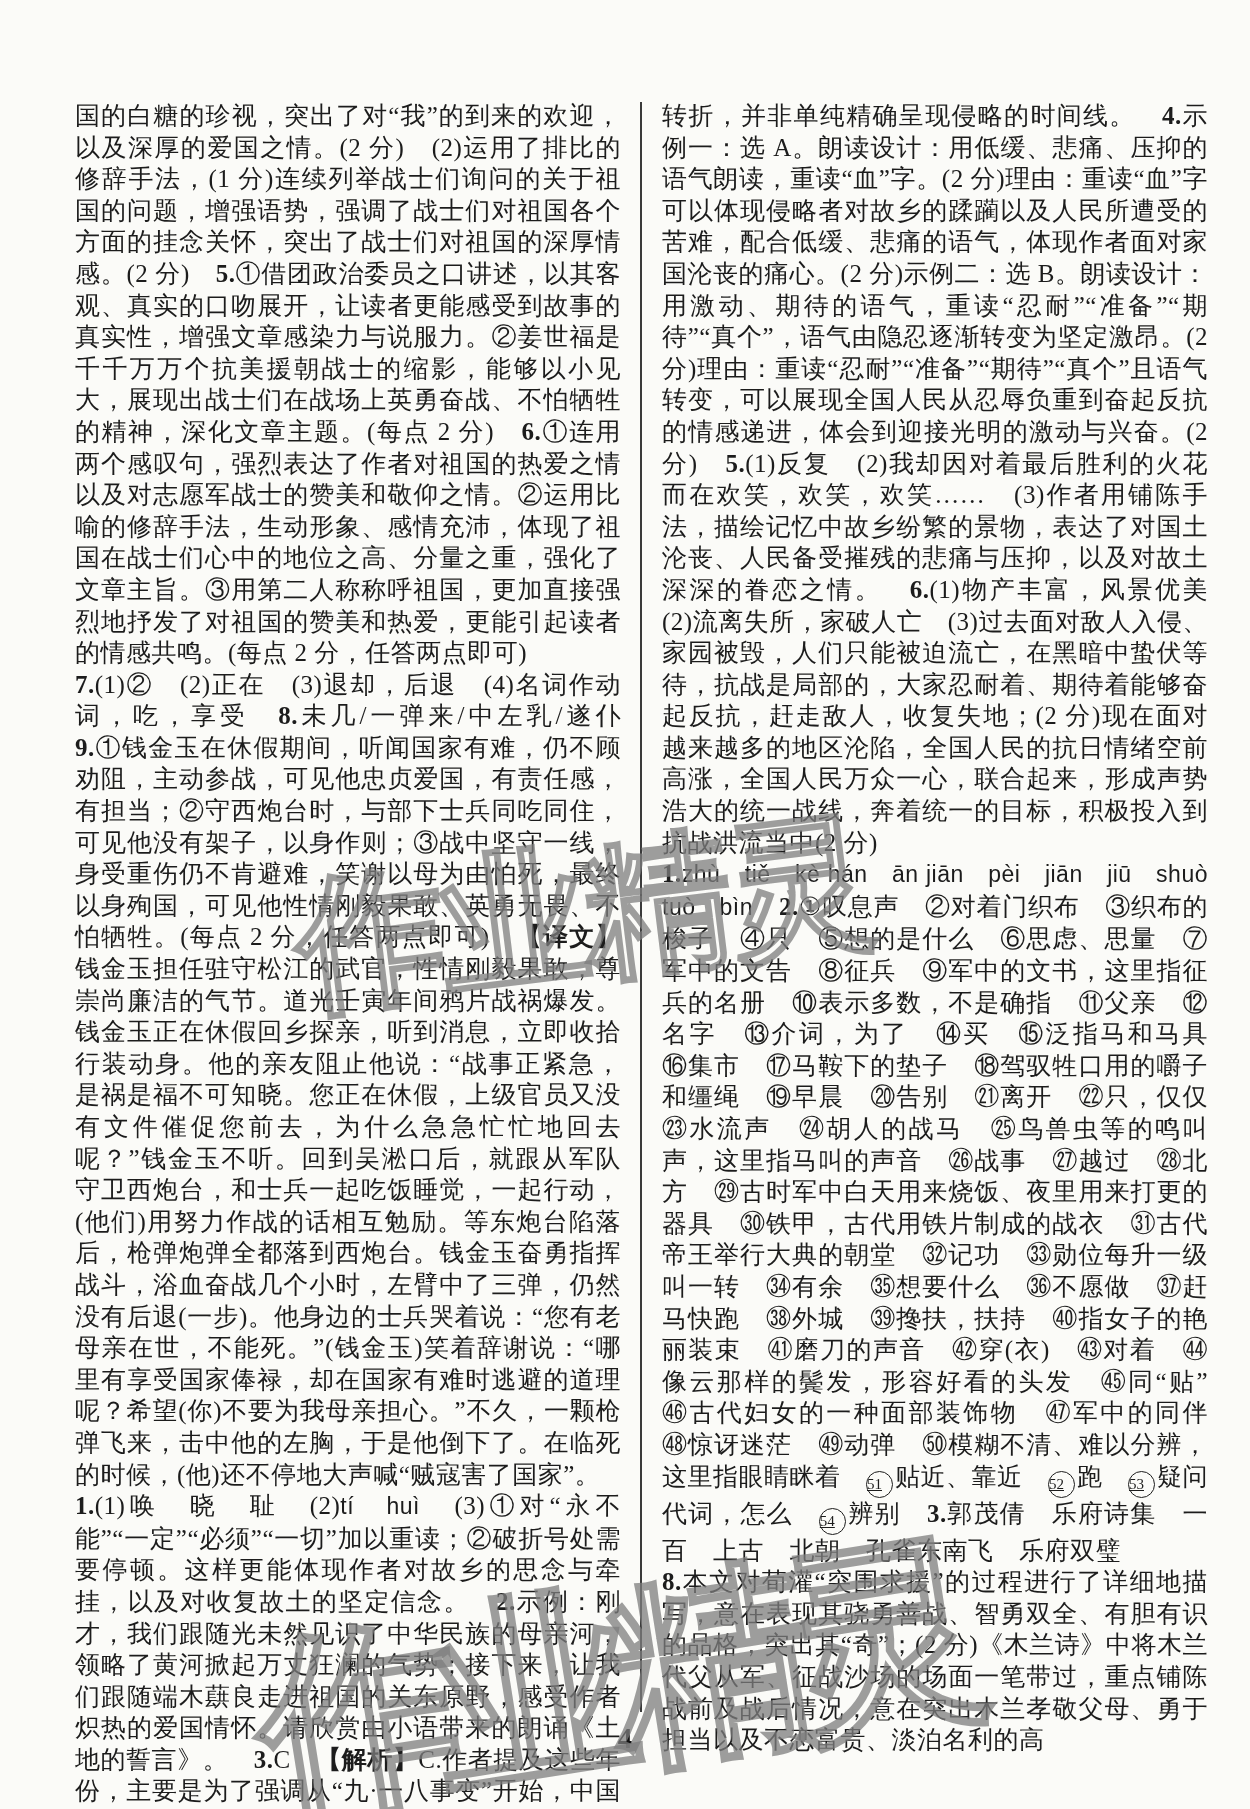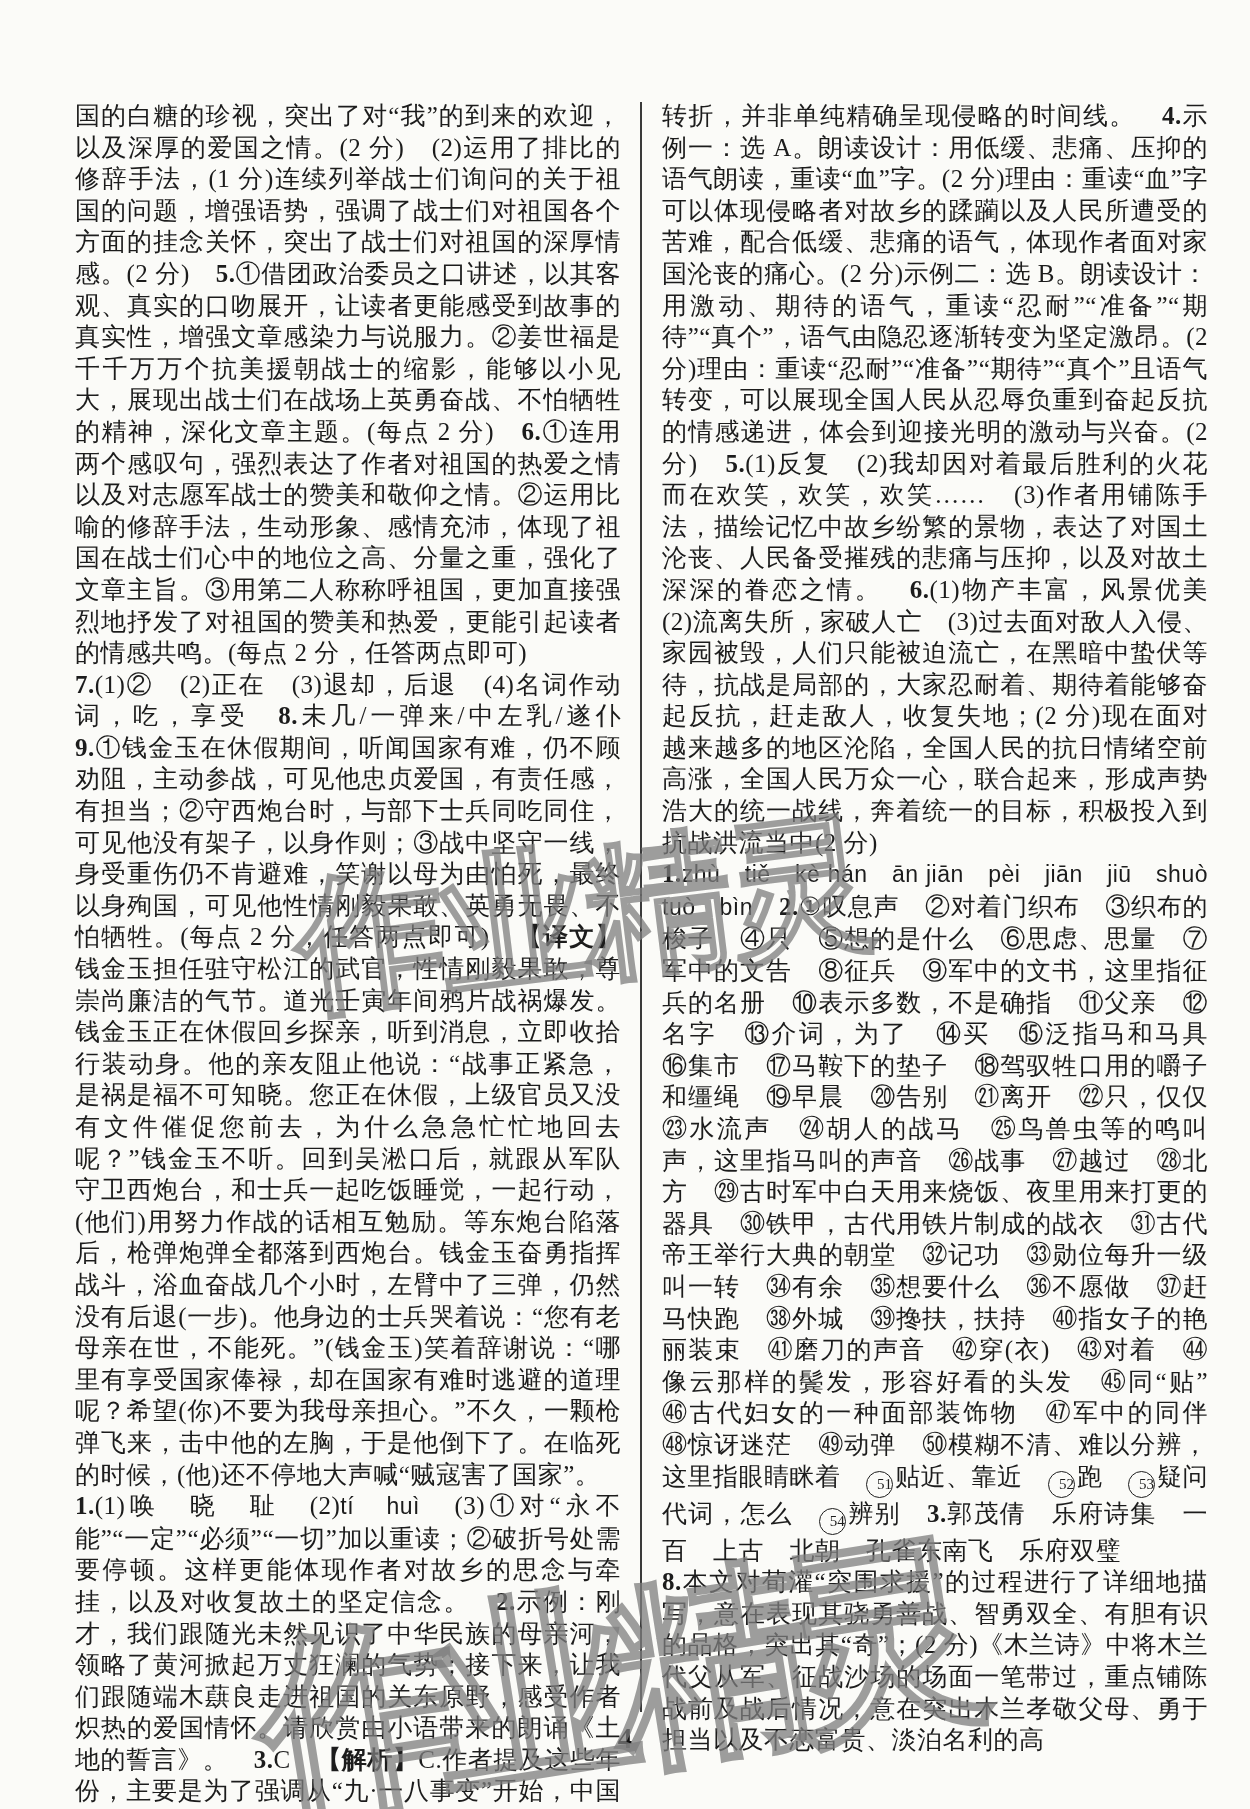--- a/index.html
+++ b/index.html
@@ -32,25 +32,26 @@
   .para span.s{
     font-family:Liberation Sans, sans-serif;
     font-size:23px;
     margin-top:44px;
   }
   .para span.c{
     display:inline-block;
     width:25px;height:25px;line-height:25px;
     border:1.5px solid #1c1c1c;
     border-radius:50%;
-    text-align:right;
+    text-align:left;
     font-size:15px;
     vertical-align:-4px;
     margin:0 2px 0 0;
     letter-spacing:0;
+    text-decoration:underline;
   }
   .heading{
     font-weight:bold;
     text-align:center;
     font-size:28px;
     line-height:40px;
     margin:4px 0 3px 0;
   }
   .divider{
     position:absolute;

